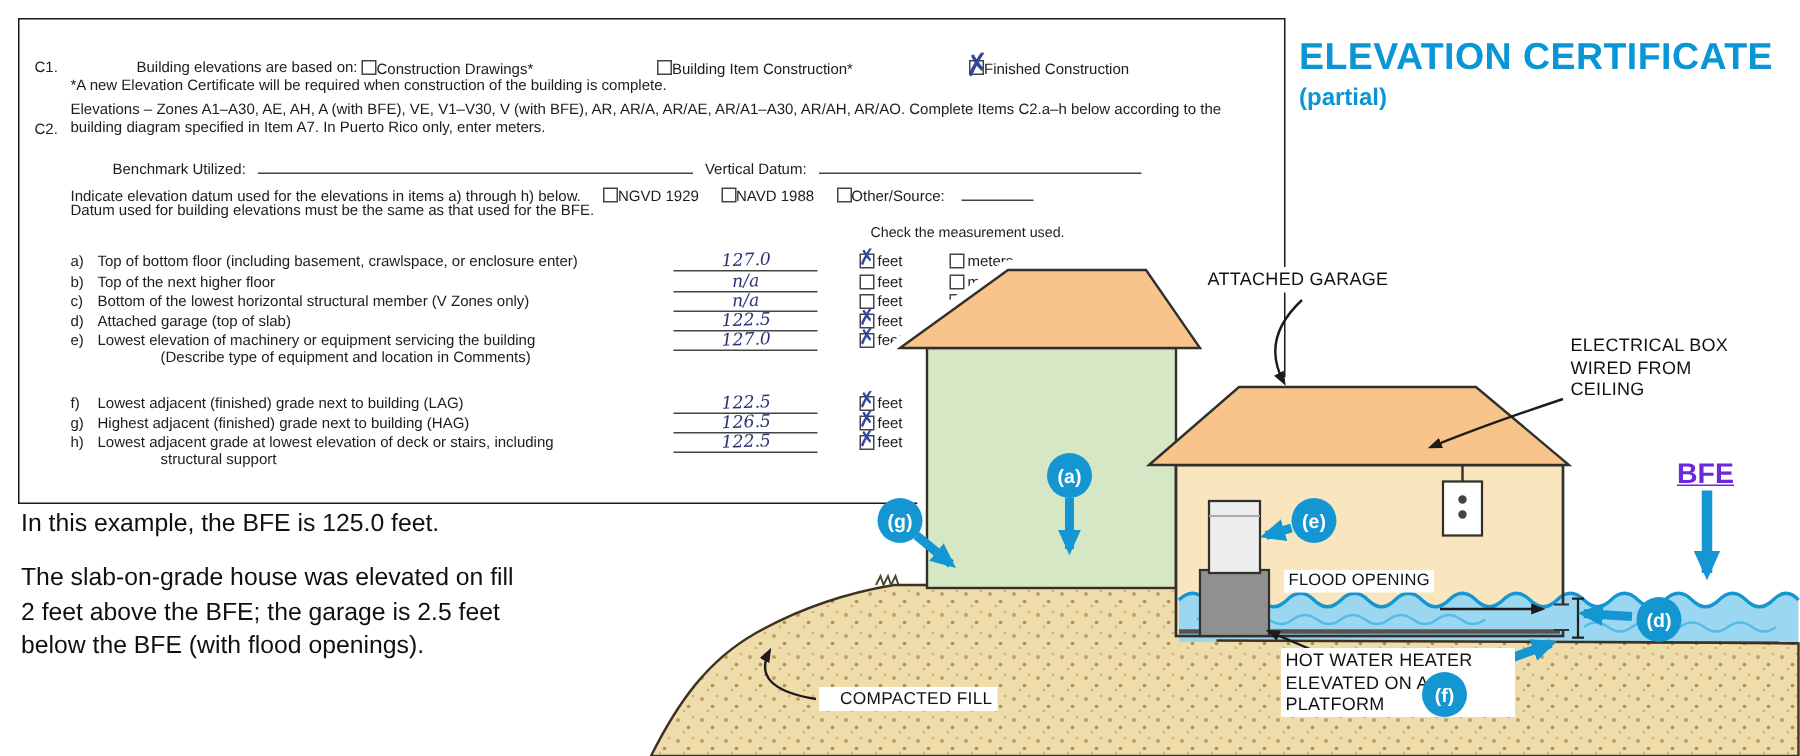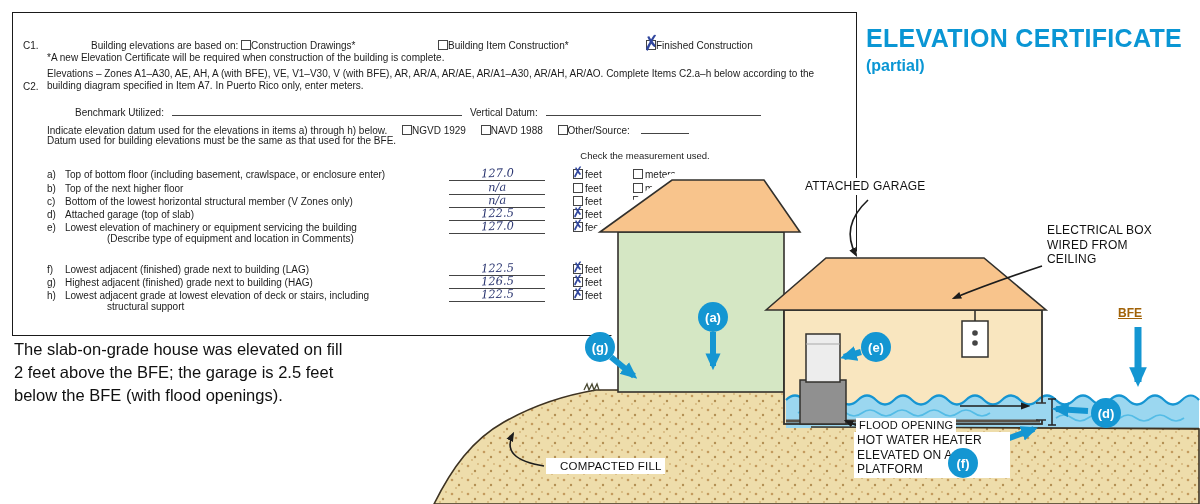--- a/index.html
+++ b/index.html
@@ -28,21 +28,21 @@
   .lab-m{position:absolute;left:632px;}
   .check-header{position:absolute;left:544px;top:137px;width:176px;text-align:center;font-size:9.5px;}
   
   .cert-title{position:absolute;left:866px;top:24px;font-size:25px;font-weight:bold;color:#0a96d4;letter-spacing:.3px;z-index:2;}
   .cert-sub{position:absolute;left:866px;top:57px;font-size:16px;font-weight:bold;color:#0a96d4;z-index:2;}
   .caption{position:absolute;left:14px;top:338px;width:340px;font-size:16.5px;line-height:1.38;color:#101010;z-index:2;}
   .caption p{margin:0 0 13px 0;}
   
   .scene{position:absolute;left:0;top:0;z-index:5;pointer-events:none;}
   .dlabel{position:absolute;z-index:6;font-size:12px;color:#111;background:#fff;padding:1px 3px;line-height:1.22;letter-spacing:.2px;}
-  .bfe-label{position:absolute;z-index:6;font-size:12px;font-weight:bold;color:#a16207;text-decoration:underline;}
+  .bfe-label{position:absolute;z-index:6;font-size:19px;font-weight:bold;color:#6d28d9;text-decoration:underline;}
   .badge{position:absolute;width:30px;height:30px;border-radius:50%;background:#1496d2;color:#fff;
          font-weight:bold;font-size:13px;display:flex;align-items:center;justify-content:center;z-index:7;}
 </style>
 </head>
 <body>
 
 <div class="page">
 
   <div class="form">
 
@@ -150,20 +150,21 @@
       <span class="cb cb-m"></span>
         <span class="lab-m">meters</span>
     </div>
     <div class="item-sub" style="top:288px;">structural support</div>
   </div>
 
   <div class="cert-title">ELEVATION CERTIFICATE</div>
   <div class="cert-sub">(partial)</div>
 
   <div class="caption">
+    <p>In this example, the BFE is 125.0 feet.</p>
     <p>The slab-on-grade house was elevated on fill 2 feet above the BFE; the garage is 2.5 feet below the BFE (with flood openings).</p>
   </div>
 
   <svg class="scene" width="1200" height="504" viewBox="0 0 1200 504">
     <defs>
       <pattern id="dots" width="16" height="14" patternUnits="userSpaceOnUse">
         <rect width="16" height="14" fill="#eeddab"></rect>
         <circle cx="4" cy="4" r="1.3" fill="#c49b5e"></circle>
         <circle cx="11" cy="9" r="1.2" fill="#b38e52"></circle>
         <circle cx="14" cy="2" r="0.9" fill="#d2b176"></circle>
@@ -233,21 +234,21 @@
       <path d="M861 352 L844 357" stroke-width="6"></path>
       <path d="M1088 411 L1056 409" stroke-width="6"></path>
       <path d="M974 451 L1034 429" stroke-width="6"></path>
       <path d="M1138 327 V382" stroke-width="7"></path>
     </g>
   </svg>
 
   <div class="dlabel" style="left:802px;top:178px;">ATTACHED GARAGE</div>
   <div class="dlabel" style="left:1044px;top:222px;width:126px;">ELECTRICAL BOX WIRED FROM CEILING</div>
   <div class="bfe-label" style="left:1118px;top:306px;">BFE</div>
-  <div class="dlabel" style="left:856px;top:418px;font-size:11px;">FLOOD OPENING</div>
+  <div class="dlabel" style="left:856px;top:380px;font-size:11px;">FLOOD OPENING</div>
   <div class="dlabel" style="left:854px;top:432px;width:150px;">HOT WATER HEATER ELEVATED ON A PLATFORM</div>
   <div class="dlabel" style="left:546px;top:458px;font-size:11.5px;padding-left:14px;">COMPACTED FILL</div>
 
   <div class="badge" style="left:698px;top:302px;">(a)</div>
   <div class="badge" style="left:1091px;top:398px;">(d)</div>
   <div class="badge" style="left:861px;top:332px;">(e)</div>
   <div class="badge" style="left:948px;top:448px;">(f)</div>
   <div class="badge" style="left:585px;top:332px;">(g)</div>
 
 </div>

